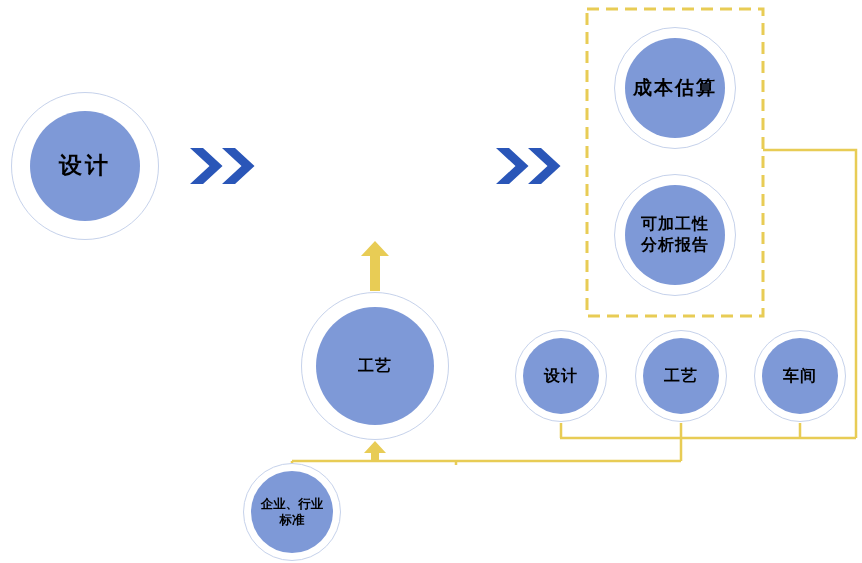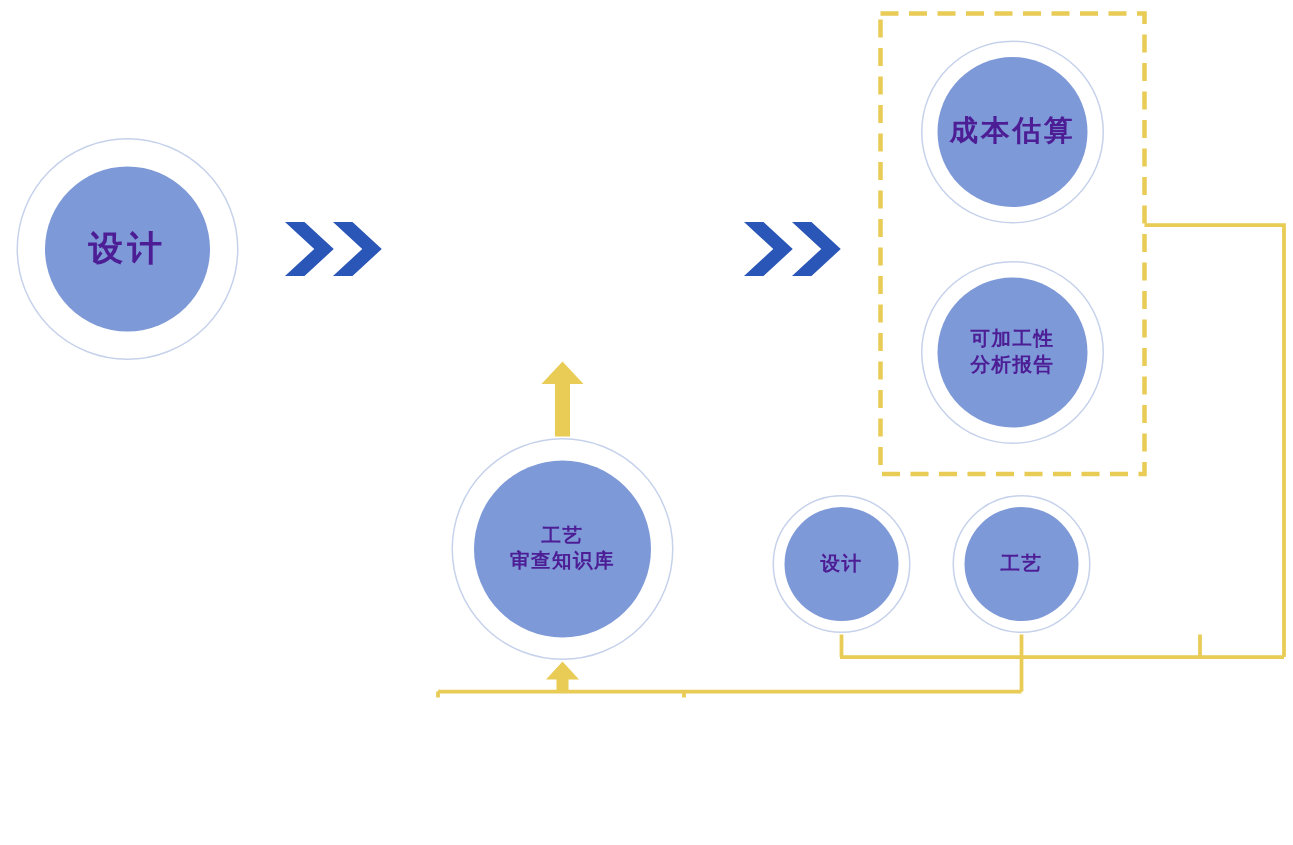--- a/index.html
+++ b/index.html
@@ -34,28 +34,28 @@
     border-radius: 50%;
     background: var(--circle-fill);
     display: flex;
     flex-direction: column;
     align-items: center;
     justify-content: center;
     text-align: center;
   }
   .lbl {
     display: block;
-    color: #4c1d95;
+    color: #000000;
     font-weight: bold;
     line-height: 1.3;
     white-space: nowrap;
   }
   .s23 { font-size: 23px; letter-spacing: 3px; }
   .s19 { font-size: 19px; letter-spacing: 2px; }
-  .s17 { font-size: 13px; letter-spacing: 1px; }
+  .s17 { font-size: 16px; letter-spacing: 1px; }
   .s16 { font-size: 16px; }
   .s14 { font-size: 13.5px; }
   .s13 { font-size: 12.5px; }
 
   
   .n-design        { left: 11px;  top: 92px;  width: 148px; height: 148px; }
   .n-design .fill  { width: 110px; height: 110px; }
   .n-dfm           { left: 300px; top: 91px;  width: 150px; height: 150px; }
   .n-dfm .fill     { width: 126px; height: 126px; }
   .n-cost          { left: 614px; top: 27px;  width: 122px; height: 122px; }
@@ -125,32 +125,42 @@
   <div class="node n-report">
     <div class="fill">
       <span class="lbl s17">可加工性</span>
       <span class="lbl s17">分析报告</span>
     </div>
   </div>
 
   <div class="node n-knowledge">
     <div class="fill">
       <span class="lbl s17">工艺</span>
-      <span class="lbl s17">审查知识库</span>
     </div>
   </div>
 
   <div class="node n-dept-design">
     <div class="fill">
       <span class="lbl s17">设计</span>
     </div>
   </div>
 
   <div class="node n-dept-process">
     <div class="fill">
       <span class="lbl s17">工艺</span>
     </div>
   </div>
 
+  <div class="node n-dept-workshop">
+    <div class="fill">
+      <span class="lbl s17">车间</span>
+    </div>
+  </div>
 
+  <div class="node n-standards">
+    <div class="fill">
+      <span class="lbl s13">企业、行业</span>
+      <span class="lbl s13">标准</span>
+    </div>
+  </div>
 
 
 </div>
 
 </body></html>

